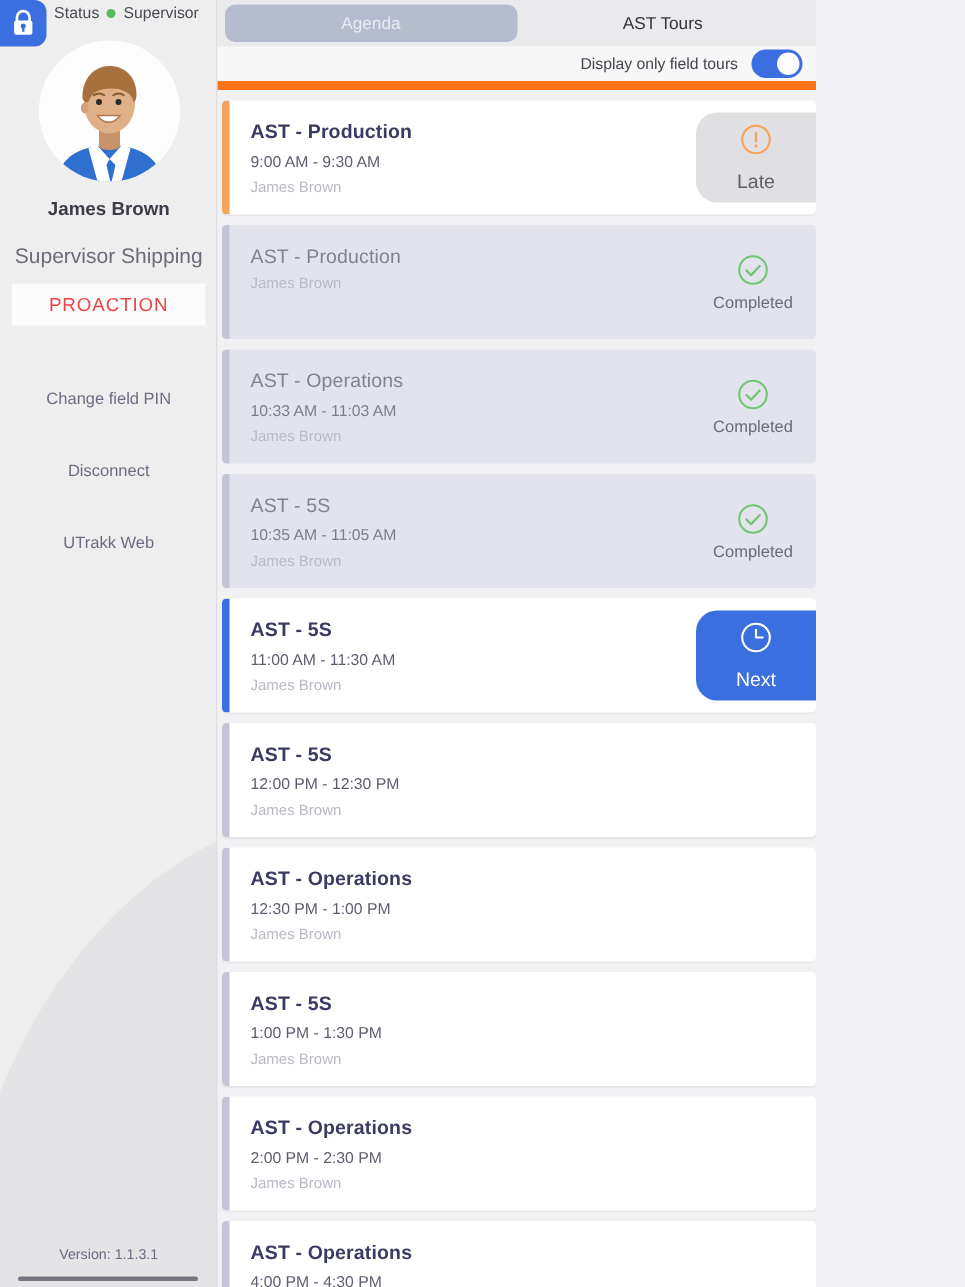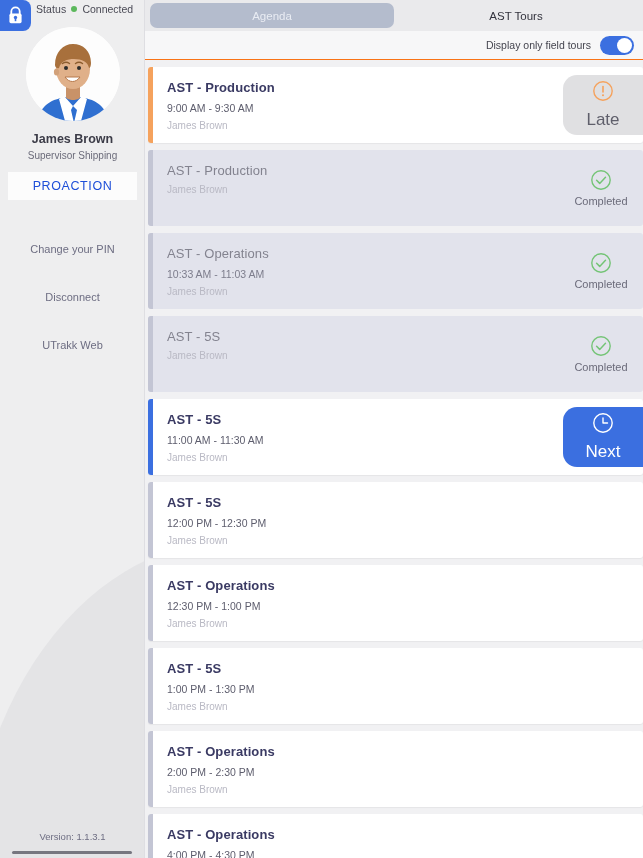--- a/index.html
+++ b/index.html
@@ -2,21 +2,21 @@
 <html><head>
 <meta charset="utf-8">
 <style>
   * { box-sizing: border-box; margin: 0; padding: 0; }
   html, body {
     width: 643px; height: 858px;
     font-family: "Liberation Sans", sans-serif;
     background: #f1f1f3;
     overflow: hidden;
   }
-  .app { position: relative; width: 643px; height: 858px; display: flex; }
+  .app { position: relative; width: 544px; height: 858px; display: flex; }
 
   
   .sidebar {
     position: relative;
     width: 145px; height: 858px;
     background: #eeeeef;
     flex: 0 0 145px;
     overflow: hidden;
   }
   .sidebar-curve {
@@ -50,26 +50,26 @@
   .profile { position: relative; z-index: 3; padding-top: 27px; text-align: center; }
   .avatar {
     width: 94px; height: 94px; margin: 0 auto;
     border-radius: 50%; background: #fdfdfd; overflow: hidden;
     position: relative;
   }
   .avatar svg { display:block; width: 94px; height: 94px; }
   .profile-name {
     margin-top: 11px; font-size: 12.5px; font-weight: bold; color: #3c3c48;
   }
-  .profile-role { margin-top: 4px; font-size: 10px; color: #6b6b7a; }
+  .profile-role { margin-top: 16px; font-size: 14px; color: #6b6b7a; }
   .org-chip {
     margin: 11px 8px 0 8px;
     background: #fcfcfc;
     padding: 7px 4px;
-    font-size: 12.5px; color: #1d4ed8;
+    font-size: 12.5px; color: #ef4444;
     letter-spacing: .6px;
     text-align: center;
   }
 
   .menu { position: relative; z-index: 3; margin-top: 30px; }
   .menu-item {
     display: block; width: 100%;
     text-align: center;
     font-size: 11px; color: #6d6d82;
     padding: 13px 4px;
@@ -115,21 +115,21 @@
     user-select: none;
   }
   .tab.selected { background: #b4bccd; color: #e9ecf3; }
   .tab.unselected { background: transparent; color: #33333d; }
 
   .toolbar {
     height: 29px; flex: 0 0 29px;
     background: #f7f7f8;
     display: flex; align-items: center; justify-content: flex-end;
     padding-right: 9px; gap: 9px;
-    border-bottom: 1px solid #f97316;
+    border-bottom: 6px solid #f97316;
   }
   .toolbar-label { font-size: 10.5px; color: #45454f; }
   .switch {
     width: 34px; height: 19px; border-radius: 10px;
     background: #3b6fe0; position: relative; cursor: pointer;
     flex: 0 0 34px;
   }
   .switch .knob {
     position: absolute; top: 2px; right: 2px;
     width: 15px; height: 15px; border-radius: 50%;
@@ -177,21 +177,21 @@
     flex: 0 0 auto;
     width: 80px;
     margin: 8px 0 8px 0;
     border-radius: 14px 0 0 14px;
     display: flex; flex-direction: column;
     align-items: center; justify-content: center;
     gap: 4px;
   }
   .badge.late-badge { background: #e0e0e2; }
   .badge.next-badge { background: #3b6fe0; border-radius: 14px 0 0 14px; }
-  .badge-text { font-size: 17px; color: #5f5f6b; }
+  .badge-text { font-size: 13px; color: #5f5f6b; }
   .badge.next-badge .badge-text { color: #ffffff; }
 
   .badge-inline {
     flex: 0 0 auto;
     width: 84px;
     display: flex; flex-direction: column;
     align-items: center; justify-content: center;
     gap: 0;
   }
   .badge-inline .badge-text { color: #6b6b7a; font-size: 11px; }
@@ -209,21 +209,21 @@
         <path d="M4.3 8V5.6a4.2 4.2 0 0 1 8.4 0V8" fill="none" stroke="#ffffff" stroke-width="1.8"></path>
         <rect x="2.4" y="7.6" width="12.2" height="9.6" rx="1.6" fill="#ffffff"></rect>
         <circle cx="8.5" cy="11.4" r="1.7" fill="#3b6fe0"></circle>
         <rect x="7.7" y="11.8" width="1.6" height="3.4" fill="#3b6fe0"></rect>
       </svg>
     </div>
 
     <div class="status-row">
       <span class="status-label">Status</span>
       <span class="status-dot"></span>
-      <span class="status-value">Connected</span>
+      <span class="status-value">Supervisor</span>
     </div>
 
     <div class="profile">
       <div class="avatar">
         <svg viewBox="0 0 94 94" aria-hidden="true">
           <circle cx="47" cy="47" r="47" fill="#fdfdfd"></circle>
 
           <path d="M12 94c2-17 16-24 35-24s33 7 35 24z" fill="#2f6fd0"></path>
 
           <path d="M38 69l9 10 9-10 5 3-6 22H39l-6-22z" fill="#ffffff"></path>
@@ -246,21 +246,21 @@
 
           <path d="M39 50c4 6 11 6 15 0z" fill="#ffffff" stroke="#b7784a" stroke-width="1"></path>
         </svg>
       </div>
       <div class="profile-name">James Brown</div>
       <div class="profile-role">Supervisor Shipping</div>
       <div class="org-chip">PROACTION</div>
     </div>
 
     <nav class="menu">
-      <button class="menu-item">Change your PIN</button>
+      <button class="menu-item">Change field PIN</button>
       <button class="menu-item">Disconnect</button>
       <button class="menu-item">UTrakk Web</button>
     </nav>
 
     <div class="version">Version: 1.1.3.1</div>
     <div class="home-indicator"></div>
     <div class="sidebar-edge"></div>
   </aside>
 
   <section class="main">
@@ -320,20 +320,21 @@
                 <circle cx="11" cy="11" r="9.2" fill="none" stroke="#74c476" stroke-width="1.4"></circle>
                 <path d="M6.6 11.3l3.1 3.1 5.8-6.1" fill="none" stroke="#74c476" stroke-width="1.5" stroke-linecap="round" stroke-linejoin="round"></path>
               </svg></span>
             <span class="badge-text">Completed</span>
           </div>
         </div>
         <div class="card completed">
           <div class="accent done"></div>
           <div class="card-body">
             <div class="card-title">AST - 5S</div>
+            <div class="card-time">10:35 AM - 11:05 AM</div>
             <div class="card-person">James Brown</div>
           </div>
           <div class="badge-inline">
             <span><svg width="22" height="22" viewBox="0 0 22 22" aria-hidden="true">
                 <circle cx="11" cy="11" r="9.2" fill="none" stroke="#74c476" stroke-width="1.4"></circle>
                 <path d="M6.6 11.3l3.1 3.1 5.8-6.1" fill="none" stroke="#74c476" stroke-width="1.5" stroke-linecap="round" stroke-linejoin="round"></path>
               </svg></span>
             <span class="badge-text">Completed</span>
           </div>
         </div>

